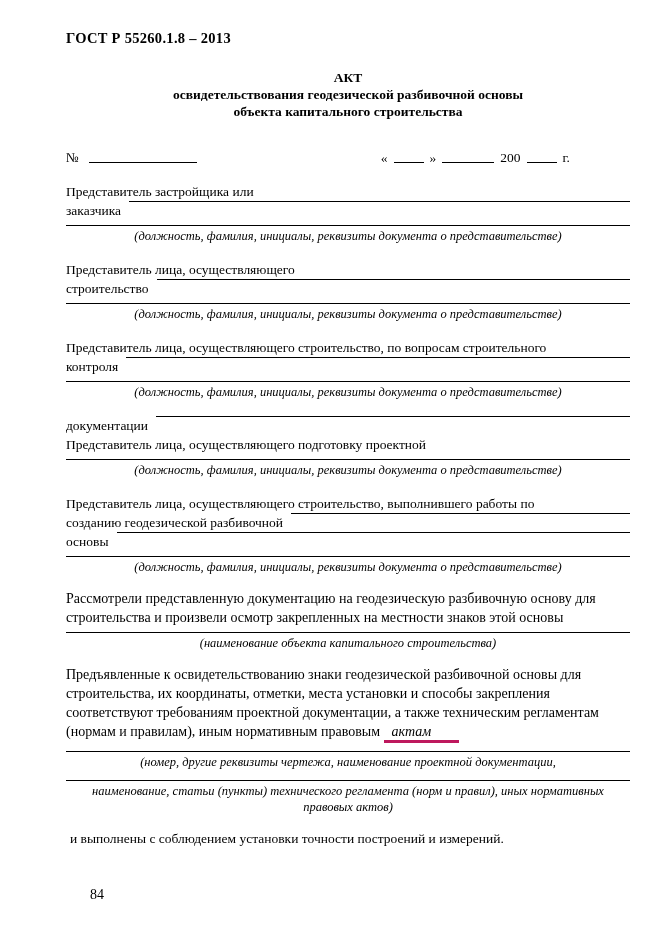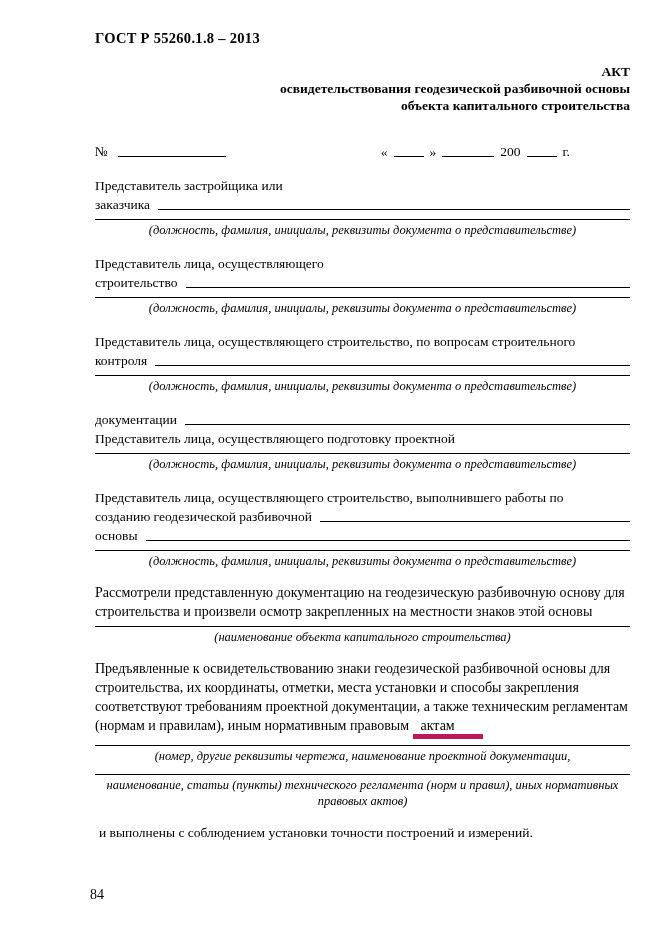--- a/index.html
+++ b/index.html
@@ -6,33 +6,33 @@
     margin: 0;
     padding: 0;
     background: #ffffff;
   }
   .page {
     width: 662px;
     height: 935px;
     background: #ffffff;
     position: relative;
     box-sizing: border-box;
-    padding: 30px 32px 0 95px;
+    padding: 30px 32px 0 66px;
     overflow: hidden;
     font-family: "Liberation Serif", serif;
     color: #000000;
   }
   .gost-header {
     font-weight: bold;
     font-size: 14.5px;
     letter-spacing: 0.3px;
   }
   .title-block {
-    margin-top: 16px;
-    text-align: right;
+    margin-top: 22px;
+    text-align: center;
     font-weight: bold;
     font-size: 13.5px;
     line-height: 17px;
   }
   .number-row {
     margin-top: 26px;
     display: flex;
     justify-content: space-between;
     align-items: flex-end;
     font-size: 13.5px;
@@ -46,39 +46,40 @@
   .num-part { display: flex; align-items: flex-end; }
   .num-fill { width: 108px; margin-left: 10px; margin-bottom: 3px; }
   .date-part { display: flex; align-items: flex-end; gap: 6px; margin-right: 60px; }
   .d-tiny { width: 30px; margin-bottom: 3px; }
   .d-small { width: 52px; margin-bottom: 3px; }
   .section {
     margin-top: 16px;
     font-size: 13.5px;
     line-height: 19px;
   }
-  .line-row { display: flex; align-items: flex-end; }
+  .line-row { display: flex; }
   .line-row .grow { flex: 1 1 auto; margin-left: 8px; margin-bottom: 4px; }
   .caption-wrap { margin-top: 5px; }
   .rule { border-top: 1px solid #000; height: 0; }
   .caption {
     font-style: italic;
     font-size: 12.5px;
     text-align: center;
     line-height: 16px;
     padding-top: 2px;
   }
   .para {
     margin-top: 14px;
     font-size: 14px;
     line-height: 19px;
   }
   .word-on-line {
-    border-bottom: 5px solid #be185d;
+    border-bottom: 3px solid #be185d;
     padding: 0 28px 1px 8px;
+    font-style: italic;
   }
   .ref-block { margin-top: 10px; }
   .closing {
     margin-top: 16px;
     font-size: 13.5px;
     padding-left: 4px;
   }
   .page-number {
     position: absolute;
     left: 90px;

